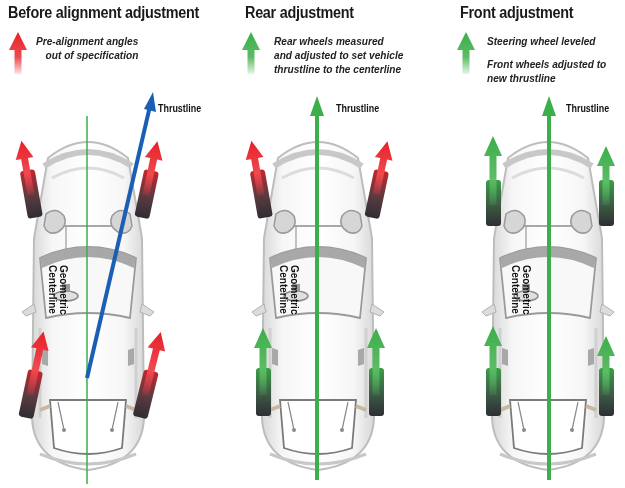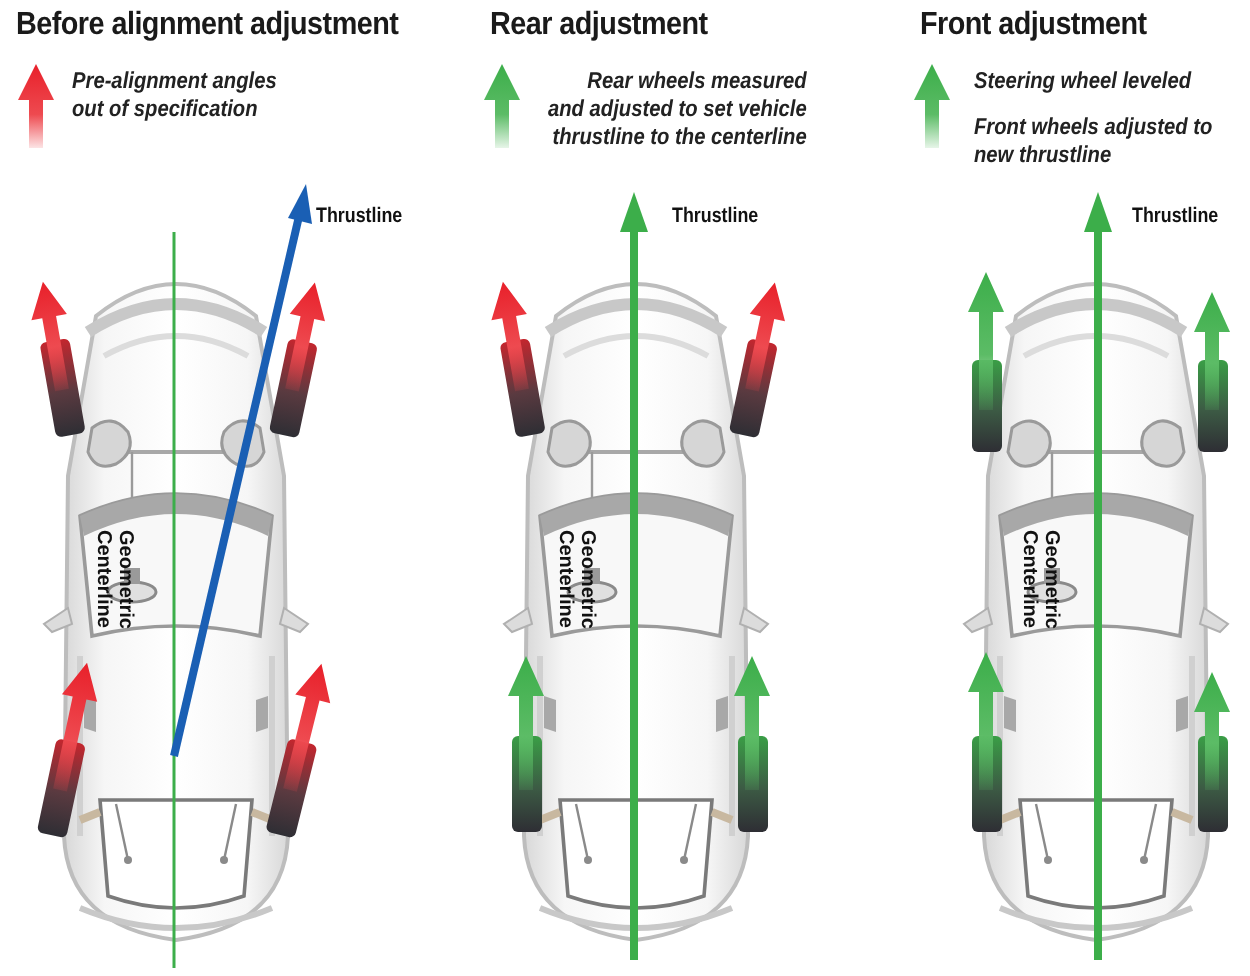--- a/index.html
+++ b/index.html
@@ -75,21 +75,21 @@
       <path d="M100,284 L94,312" stroke="#8a8a8a" stroke-width="1.2"></path>
       <circle cx="46" cy="312" r="2" fill="#8a8a8a"></circle>
       <circle cx="94" cy="312" r="2" fill="#8a8a8a"></circle>
       <path d="M22,292 L32,288 M118,292 L108,288" stroke="#c8b8a0" stroke-width="4"></path>
 
       <path d="M22,336 Q70,356 118,336" fill="none" stroke="#c8c8c8" stroke-width="3"></path>
     </symbol>
   </defs>
 </svg>
 
-<div class="panel" style="left:0;width:215px;">
+<div class="panel" style="left:0;width:215px;text-align:right;">
   <div class="panel-title" style="left:8px;">Before alignment adjustment</div>
   <svg class="legend-arrow" width="20" height="42" style="left:8px;top:32px;">
     <path d="M10,0 L19,18 L13.5,18 L13.5,42 L6.5,42 L6.5,18 L1,18 Z" fill="url(#gRed)"></path>
   </svg>
   <div class="legend-text" style="left:36px;top:34px;">
     <div>Pre-alignment angles</div>
     <div>out of specification</div>
   </div>
   <div class="thrust-label" style="left:158px;top:102px;">Thrustline</div>
 
@@ -120,21 +120,21 @@
       <line x1="87" y1="378" x2="150" y2="106" stroke="#1a5fb4" stroke-width="4"></line>
       <path d="M153,92 L156,112 L144,109 Z" fill="#1a5fb4"></path>
     </g>
     <text class="centerline-text" transform="translate(60,265) rotate(90)">
       <tspan x="0" y="0">Geometric</tspan>
       <tspan x="0" y="11">Centerline</tspan>
     </text>
   </svg>
 </div>
 
-<div class="panel" style="left:215px;width:215px;text-align:right;">
+<div class="panel" style="left:215px;width:215px;">
   <div class="panel-title" style="left:30px;">Rear adjustment</div>
   <svg class="legend-arrow" width="20" height="42" style="left:26px;top:32px;">
     <path d="M10,0 L19,18 L13.5,18 L13.5,42 L6.5,42 L6.5,18 L1,18 Z" fill="url(#gGreen)"></path>
   </svg>
   <div class="legend-text" style="left:59px;top:34px;">
     <div>Rear wheels measured</div>
     <div>and adjusted to set vehicle</div>
     <div>thrustline to the centerline</div>
   </div>
   <div class="thrust-label" style="left:121px;top:102px;">Thrustline</div>

